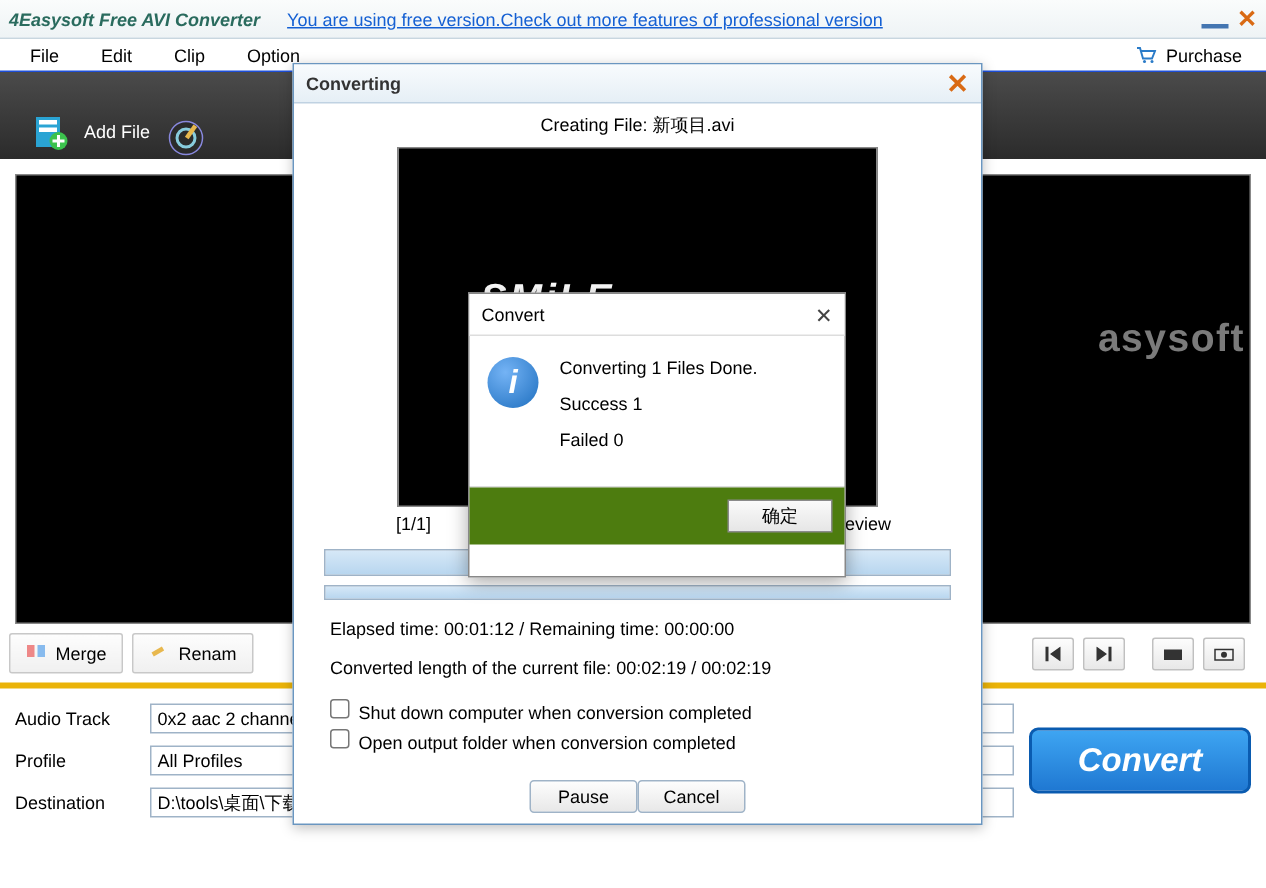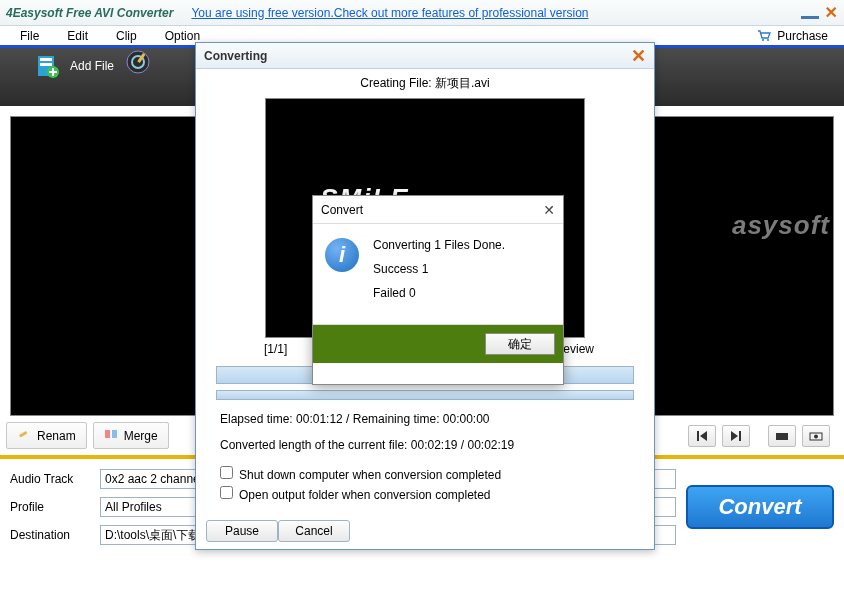--- a/index.html
+++ b/index.html
@@ -9,27 +9,27 @@
 .titlebar { height: 26px; background: linear-gradient(#fafcfc, #eef3f5); border-bottom: 1px solid #c8d6df; display: flex; align-items: center; padding: 4px 6px; }
 .titlebar .title { font-weight: bold; font-style: italic; color: #2a6b5e; }
 .titlebar .promo { margin-left: 18px; }
 .titlebar .promo a { color: #1560d3; text-decoration: underline; }
 .titlebar .spacer { flex: 1; }
 .titlebar .win-btns { display: flex; gap: 6px; }
 .win-min { width: 18px; height: 16px; border-bottom: 3px solid #4476b1; }
 .win-close-x { font-size: 16px; font-weight: bold; color: #d96a14; cursor: pointer; }
 
 
-.menubar { height: 22px; display: flex; align-items: center; padding: 2px 6px; border-bottom: 3px solid #1d4ed8; }
+.menubar { height: 22px; display: flex; align-items: center; padding: 2px 6px; border-bottom: 1px solid #1d4ed8; }
 .menubar .menuitem { padding: 2px 14px; cursor: pointer; }
 .menubar .purchase-zone { margin-left: auto; display: flex; align-items: center; gap: 6px; padding-right: 10px; }
 .cart-icon { width: 14px; height: 12px; display: inline-block; }
 
 
-.toolbar { height: 58px; background: linear-gradient(#4b4b4b, #2b2b2b); display: flex; align-items: flex-start; padding: 0 24px; gap: 0; }
+.toolbar { height: 58px; background: linear-gradient(#4b4b4b, #2b2b2b); display: flex; align-items: flex-end; padding: 0 10px; gap: 0; }
 .tb-btn { display: flex; align-items: center; gap: 8px; color: #fff; padding: 4px 10px; cursor: pointer; border-radius: 3px; }
 .icon-box { width: 28px; height: 28px; display: flex; align-items: center; justify-content: center; }
 
 
 .main { display: flex; height: 310px; }
 .left-panel { width: 200px; border: 1px solid #d0d0d0; margin: 0 0 0 6px; background: #fff; }
 .list-header { display: flex; background: linear-gradient(#fafafa,#ececec); border-bottom: 1px solid #d0d0d0; height: 20px; }
 .list-header div { border-right: 1px solid #d0d0d0; padding: 2px 6px; font-size: 11px; }
 .list-row { display: flex; align-items: center; padding: 2px 4px; gap: 4px; }
 .list-row .dots { letter-spacing: -1px; }
@@ -56,34 +56,34 @@
 .dlg .creating { text-align: center; font-weight: normal; padding: 6px 0; }
 .dlg .preview-frame { width: 320px; height: 240px; margin: 0 auto; background: #000; border: 1px solid #888; position: relative; display: flex; align-items: center; justify-content: center; }
 .dlg .preview-frame .smile { color: #fff; font-size: 26px; font-weight: bold; letter-spacing: 2px; transform: translate(-60px, -20px); font-style: italic; }
 .dlg .frame-label { text-align: center; padding: 4px 0; }
 .dlg .progress { height: 18px; border: 1px solid #9fb3c7; margin: 6px 20px; background: linear-gradient(#d6e8f7,#b8d6ef); }
 .dlg .progress.thin { height: 10px; }
 .dlg .info { padding: 4px 24px; line-height: 18px; }
 .dlg .checks { padding: 6px 24px; }
 .dlg .checks label { display: block; padding: 2px 0; }
 .dlg .checks input { margin-right: 6px; }
-.dlg .dlg-btns { display: flex; padding: 10px; }
+.dlg .dlg-btns { display: flex; justify-content: center; padding: 10px; }
 .dlg .dlg-btns button { width: 72px; height: 22px; border: 1px solid #9fb3c7; background: linear-gradient(#fdfdfd,#e8e8e8); cursor: pointer; border-radius: 3px; }
 
 
 .msgbox { position: absolute; left: 312px; top: 195px; width: 252px; height: 190px; background: #fff; border: 1px solid #888; box-shadow: 0 3px 12px rgba(0,0,0,0.35); z-index: 100; }
 .msgbox .mb-titlebar { height: 28px; display: flex; align-items: center; padding: 0 8px; background: #fff; border-bottom: 1px solid #ddd; }
 .msgbox .mb-titlebar .mb-x { margin-left: auto; font-size: 14px; cursor: pointer; color: #444; }
 .msgbox .mb-body { display: flex; padding: 14px 12px; gap: 14px; }
 .msgbox .info-icon { width: 34px; height: 34px; border-radius: 50%; background: radial-gradient(circle at 35% 30%, #74b3f5, #1e6fbf); color: #fff; font-weight: bold; font-size: 22px; display: flex; align-items: center; justify-content: center; font-style: italic; }
 .msgbox .mb-text p { margin-bottom: 10px; }
 .msgbox .mb-foot { border-top: 1px solid #ddd; background: #4d7c0f; padding: 8px; text-align: right; }
 .msgbox .mb-foot button { width: 70px; height: 22px; border: 1px solid #8a8a8a; background: linear-gradient(#fafafa,#e6e6e6); cursor: pointer; }
 
-.watermark { position: absolute; right: 14px; top: 210px; color: #7b7b7b; font-size: 26px; font-style: italic; font-weight: bold; letter-spacing: 1px; z-index: 1; }
+.watermark { position: absolute; right: 14px; top: 210px; color: #7b7b7b; font-size: 26px; font-weight: bold; letter-spacing: 1px; z-index: 1; }
 </style>
 </head>
 <body>
 
 <div class="titlebar">
   <span class="title">4Easysoft Free AVI Converter</span>
   <span class="promo">
     <a href="#">You are using free version.Check out more features of professional version</a>
   </span>
   <span class="spacer"></span>
@@ -134,30 +134,30 @@
 
 <div class="main">
   <div class="right-preview"></div>
 </div>
 
 <div class="watermark">asysoft</div>
 
 <div class="action-row">
   <div class="flat-btn">
     <span><svg width="14" height="14" viewBox="0 0 14 14">
-          <rect x="2" y="8" width="8" height="3" fill="#e8b84e" transform="rotate(-30 2 8)"></rect>
-        </svg></span>
-    <span>Renam</span>
-  </div>
-  <div class="flat-btn">
-    <span><svg width="14" height="14" viewBox="0 0 14 14">
           <rect x="1" y="3" width="5" height="8" fill="#e88"></rect>
           <rect x="8" y="3" width="5" height="8" fill="#8be"></rect>
         </svg></span>
     <span>Merge</span>
+  </div>
+  <div class="flat-btn">
+    <span><svg width="14" height="14" viewBox="0 0 14 14">
+          <rect x="2" y="8" width="8" height="3" fill="#e8b84e" transform="rotate(-30 2 8)"></rect>
+        </svg></span>
+    <span>Renam</span>
   </div>
   <div class="pctl">
     <div class="pbtn">
         <svg width="12" height="10">
           <path d="M11 0v10L4 5zM3 0v10H1V0z" fill="#333"></path>
         </svg>
       </div>
     <div class="pbtn">
         <svg width="12" height="10">
           <path d="M1 0v10l7-5zM9 0v10h2V0z" fill="#333"></path>

